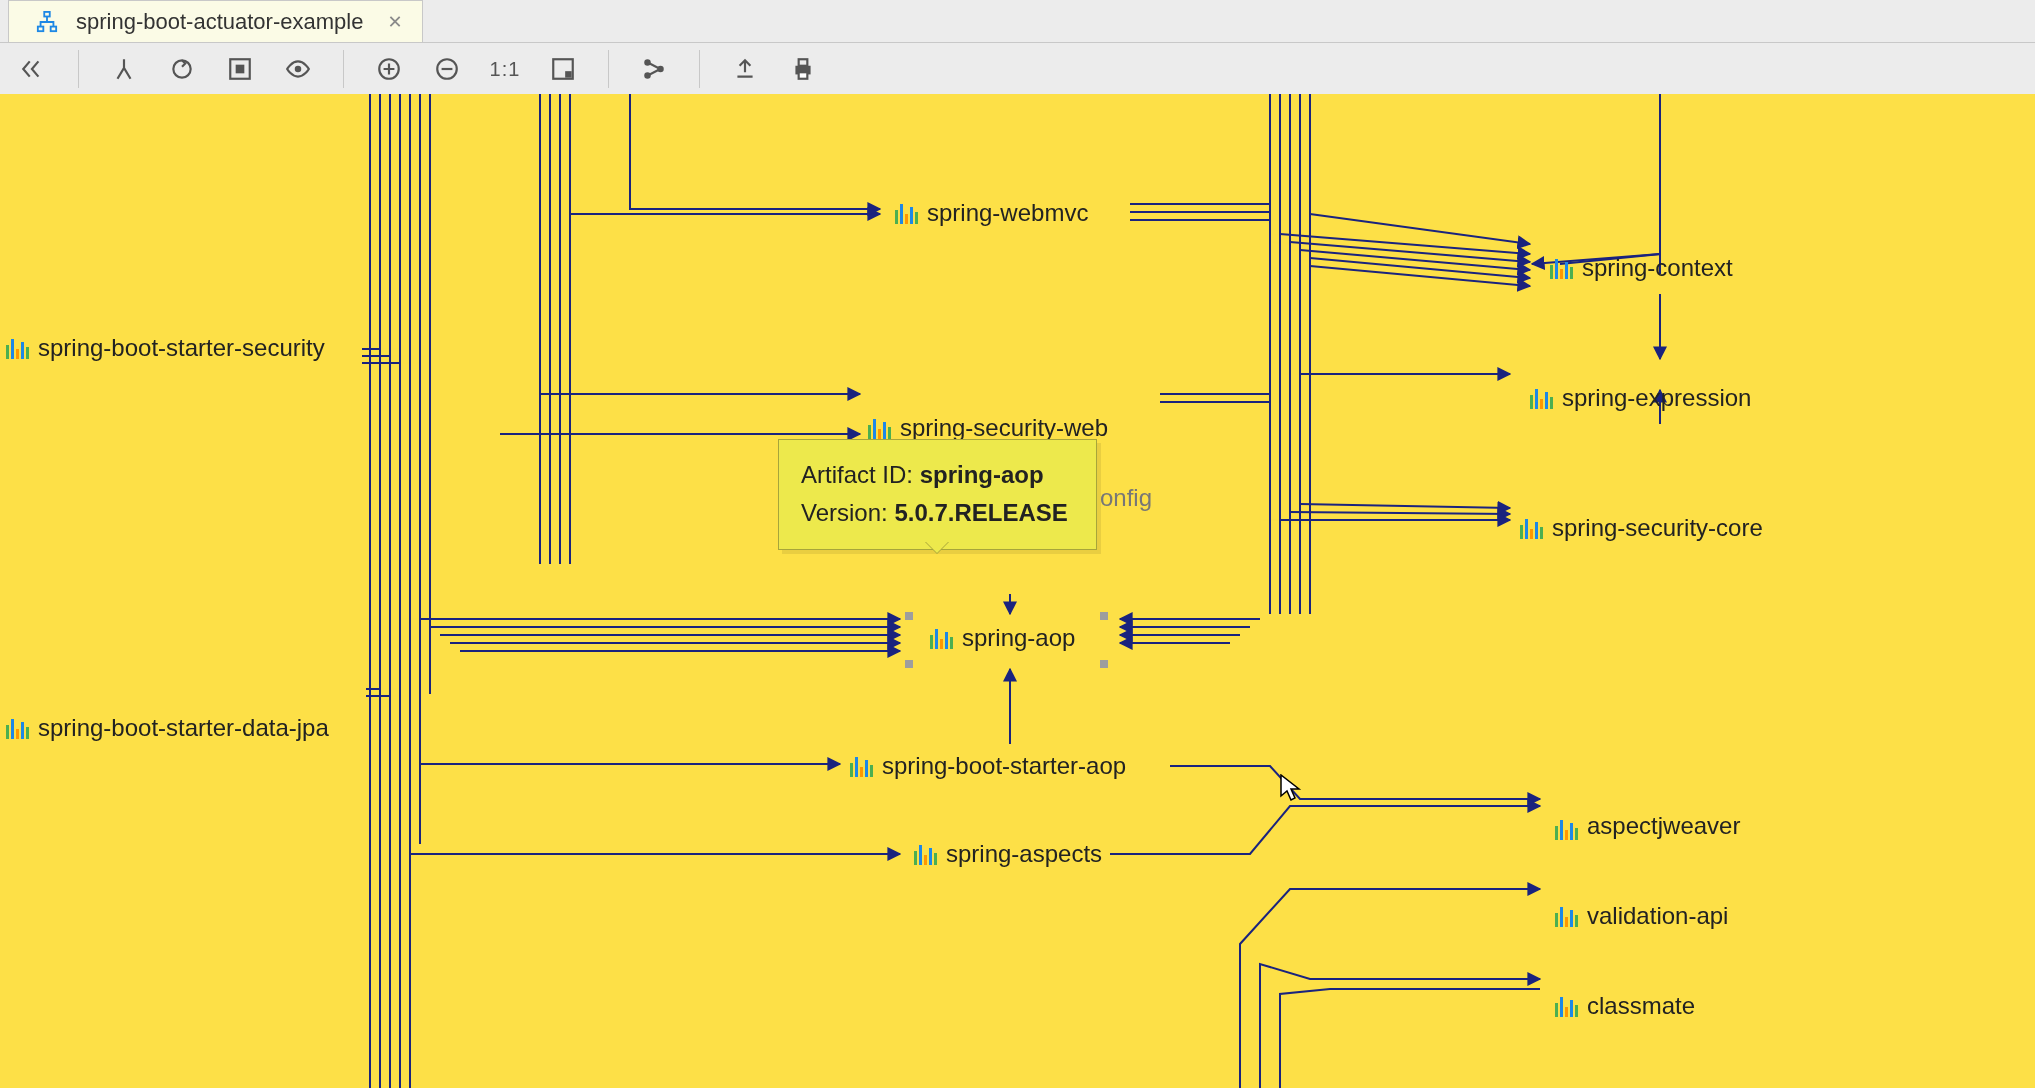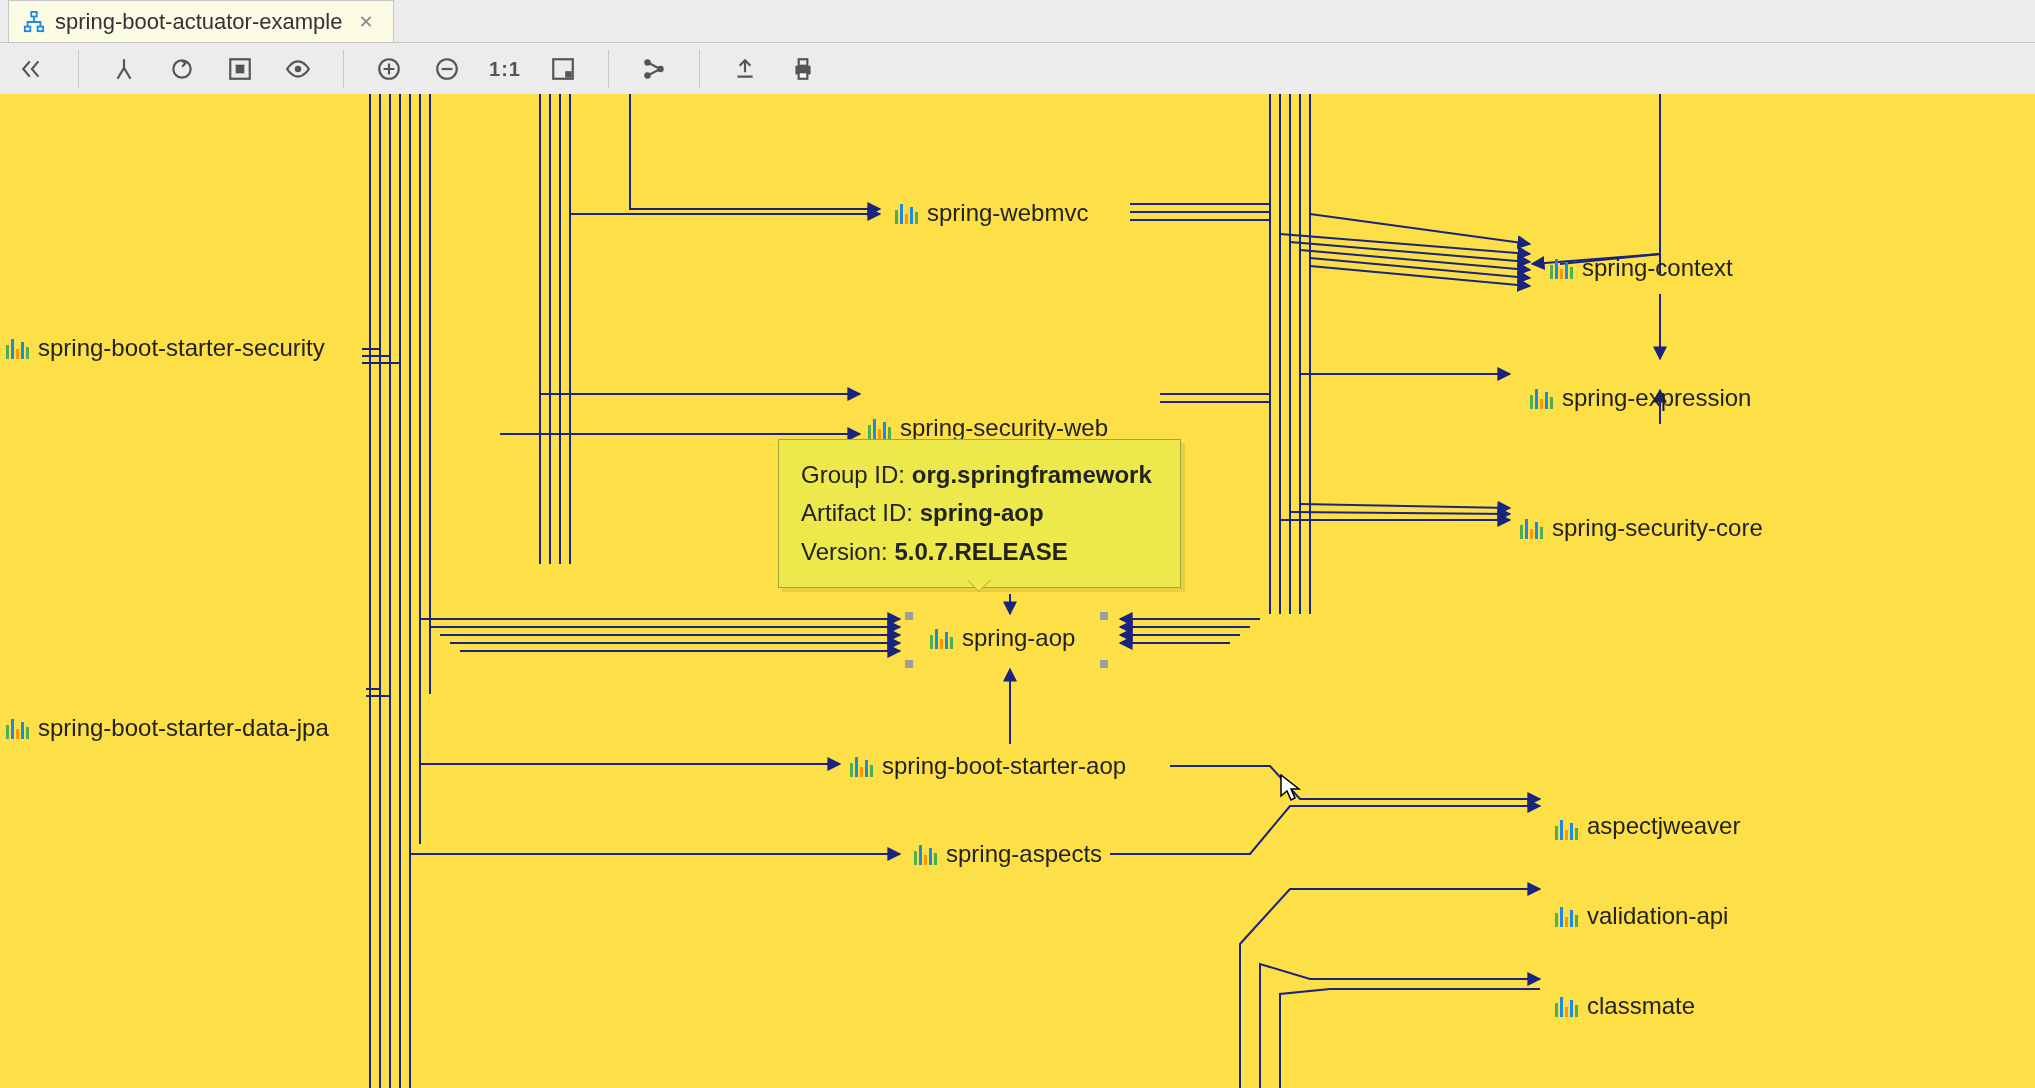--- a/index.html
+++ b/index.html
@@ -18,43 +18,42 @@
     background: #ececec;
     border-bottom: 1px solid #c8c8c8;
     display: flex;
     align-items: flex-end;
   }
   .tab {
     background: #fbfbe6;
     border: 1px solid #c8c8c8;
     border-bottom: none;
     height: 41px;
-    padding: 0 20px 0 14px;
+    padding: 0 20px 0 27px;
     display: flex;
     align-items: center;
-    gap: 10px;
+    gap: 18px;
     font-size: 22px;
     color: #333;
     margin-left: 8px;
   }
   .tab .close {
     color: #8a8a8a;
     font-size: 18px;
     margin-left: 6px;
   }
   
   .toolbar {
     height: 52px;
     background: #ececec;
     border-bottom: 1px solid #c8c8c8;
     display: flex;
     align-items: center;
     padding-left: 14px;
     gap: 20px;
-    font-weight: bold;
   }
   .toolbar .sep {
     width: 1px;
     height: 38px;
     background: #c8c8c8;
     margin: 0 6px;
   }
   .tbtn {
     width: 38px;
     height: 38px;
@@ -476,23 +475,20 @@
         <span></span>
         <span></span>
         <span></span>
         <span></span>
       </span>
     <span>classmate</span>
   </div>
 
   <div class="tooltip" style="left:778px; top:345px;">
     <div>
-      <span>Group ID: </span><b>org.springframework</b>
-    </div>
-    <div>
       <span>Artifact ID: </span><b>spring-aop</b>
     </div>
     <div>
       <span>Version: </span><b>5.0.7.RELEASE</b>
     </div>
   </div>
 
   <div class="cursor" style="left:1280px; top:680px;">
     <svg width="22" height="28" viewBox="0 0 22 28">
         <path d="M1 1 L1 22 L7 17 L11 26 L15 24 L11 15 L19 15 Z" fill="#fff" stroke="#000" stroke-width="1.5"></path>

